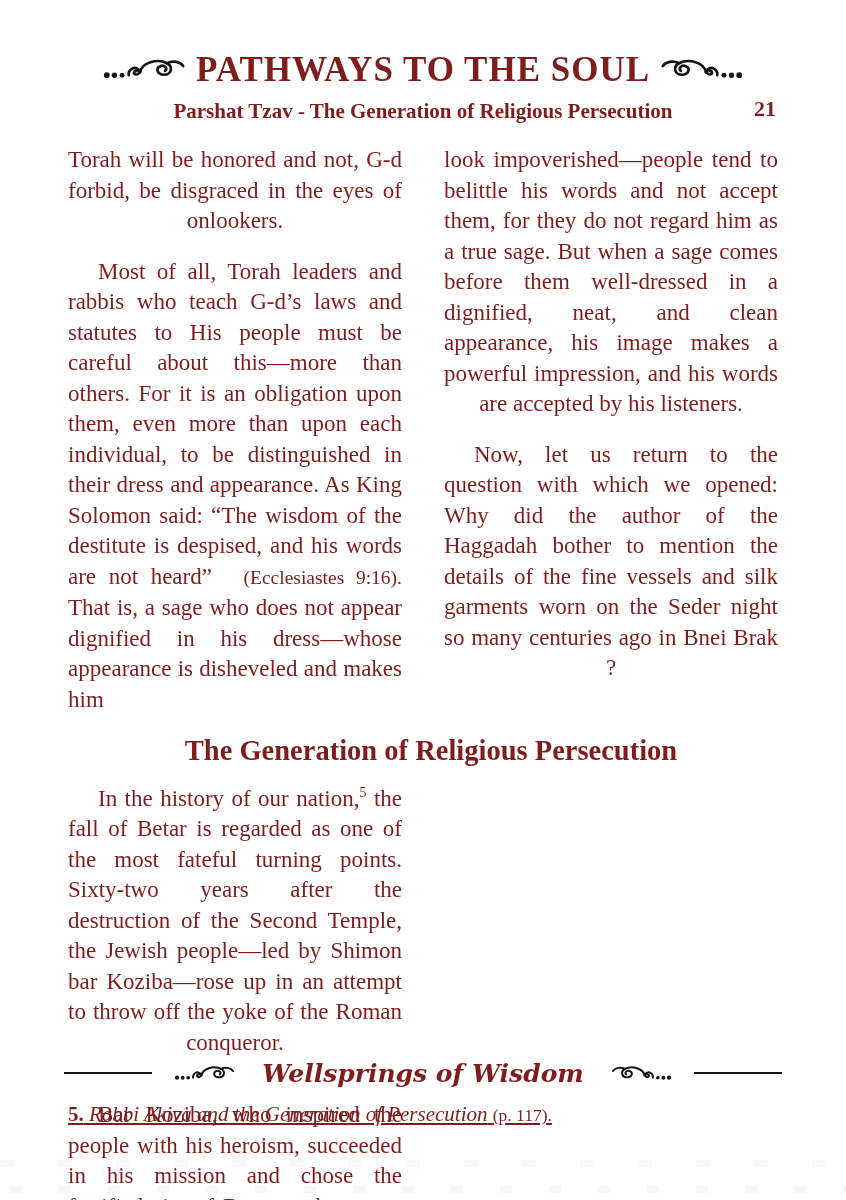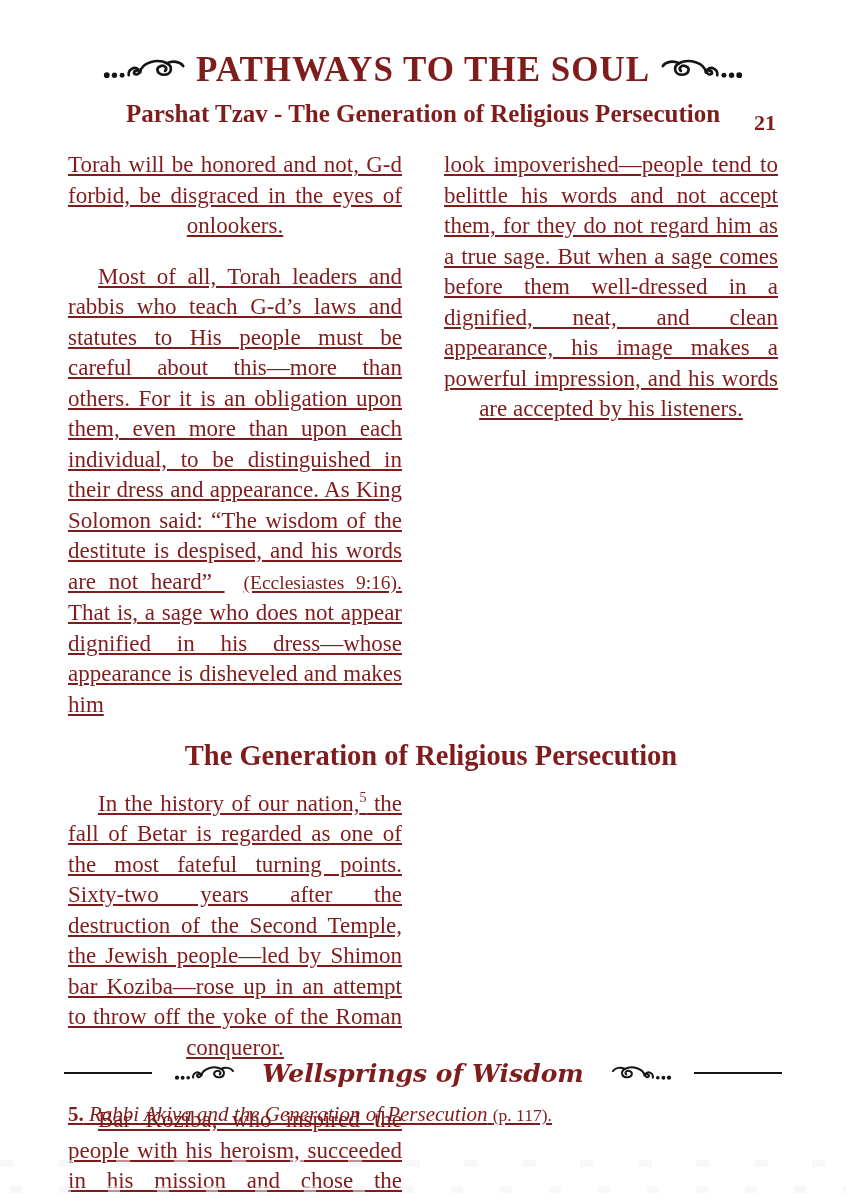--- a/index.html
+++ b/index.html
@@ -16,36 +16,36 @@
   }
   .book-title {
     margin:0; font-size:35px; font-weight:bold; letter-spacing:1px;
     line-height:1; white-space:nowrap;
   }
   .flourish { width:86px; height:29px; display:block; }
   .flourish.mirror { transform:scaleX(-1); }
   .flourish-sm { width:64px; height:21px; display:block; }
   .flourish-sm.mirror { transform:scaleX(-1); }
   .page-number {
-    position:absolute; right:70px; top:66px;
+    position:absolute; right:70px; top:52px;
     font-size:22px; font-weight:bold; line-height:1;
   }
   .subtitle {
-    margin:7px 0 0 0; font-size:25px; font-weight:bold; line-height:1.2;
+    margin:7px 0 0 0; font-size:21px; font-weight:bold; line-height:1.2;
   }
   
   .columns {
     display:flex; gap:42px; padding:0 68px; box-sizing:border-box;
   }
   .columns.upper { margin-top:21px; }
   .columns.lower { margin-top:0;flex-direction:column; }
   .col { width:334px; }
   .col p {
     margin:0; font-size:23px; line-height:30.5px;
-    text-align:justify; text-justify:inter-word;text-decoration:underline;
+    text-align:justify; text-justify:inter-word;
   }
   .col p + p { margin-top:20px; }
   .indent { text-indent:30px; }
   .last-center  { text-align-last:center; }
   .last-justify { text-align-last:justify; }
   .small-ref { font-size:19.5px;margin-left:19px; }
   sup.fn {
     font-size:14px; line-height:0; vertical-align:super; letter-spacing:0;
   }
   
@@ -105,20 +105,21 @@
     <h2 class="subtitle">Parshat Tzav - The Generation of Religious Persecution</h2>
   </header>
 
   <main class="columns upper">
     <div class="col">
       <p class="last-center">Torah will be honored and not, G-d forbid, be disgraced in the eyes of onlookers.</p>
       <p class="indent last-justify"><span>Most of all, Torah leaders and rabbis who teach G-d’s laws and statutes to His people must be careful about this—more than others. For it is an obligation upon them, even more than upon each individual, to be distinguished in their dress and appearance. As King Solomon said: “The wisdom of the destitute is despised, and his words are not heard” </span><span class="small-ref">(Ecclesiastes 9:16).</span><span> That is, a sage who does not appear dignified in his dress—whose appearance is disheveled and makes him</span></p>
     </div>
     <div class="col">
       <p class="last-center">look impoverished—people tend to belittle his words and not accept them, for they do not regard him as a true sage. But when a sage comes before them well-dressed in a dignified, neat, and clean appearance, his image makes a powerful impression, and his words are accepted by his listeners.</p>
+      <p class="indent last-center">Now, let us return to the question with which we opened: Why did the author of the Haggadah bother to mention the details of the fine vessels and silk garments worn on the Seder night so many centuries ago in Bnei Brak ?</p>
     </div>
   </main>
 
   <h3 class="section-heading">The Generation of Religious Persecution</h3>
 
   <section class="columns lower">
     <div class="col">
       <p class="indent last-center"><span>In the history of our nation,</span><sup class="fn">5</sup><span> the fall of Betar is regarded as one of the most fateful turning points. Sixty-two years after the destruction of the Second Temple, the Jewish people—led by Shimon bar Koziba—rose up in an attempt to throw off the yoke of the Roman conqueror.</span></p>
     </div>
     <div class="col">

